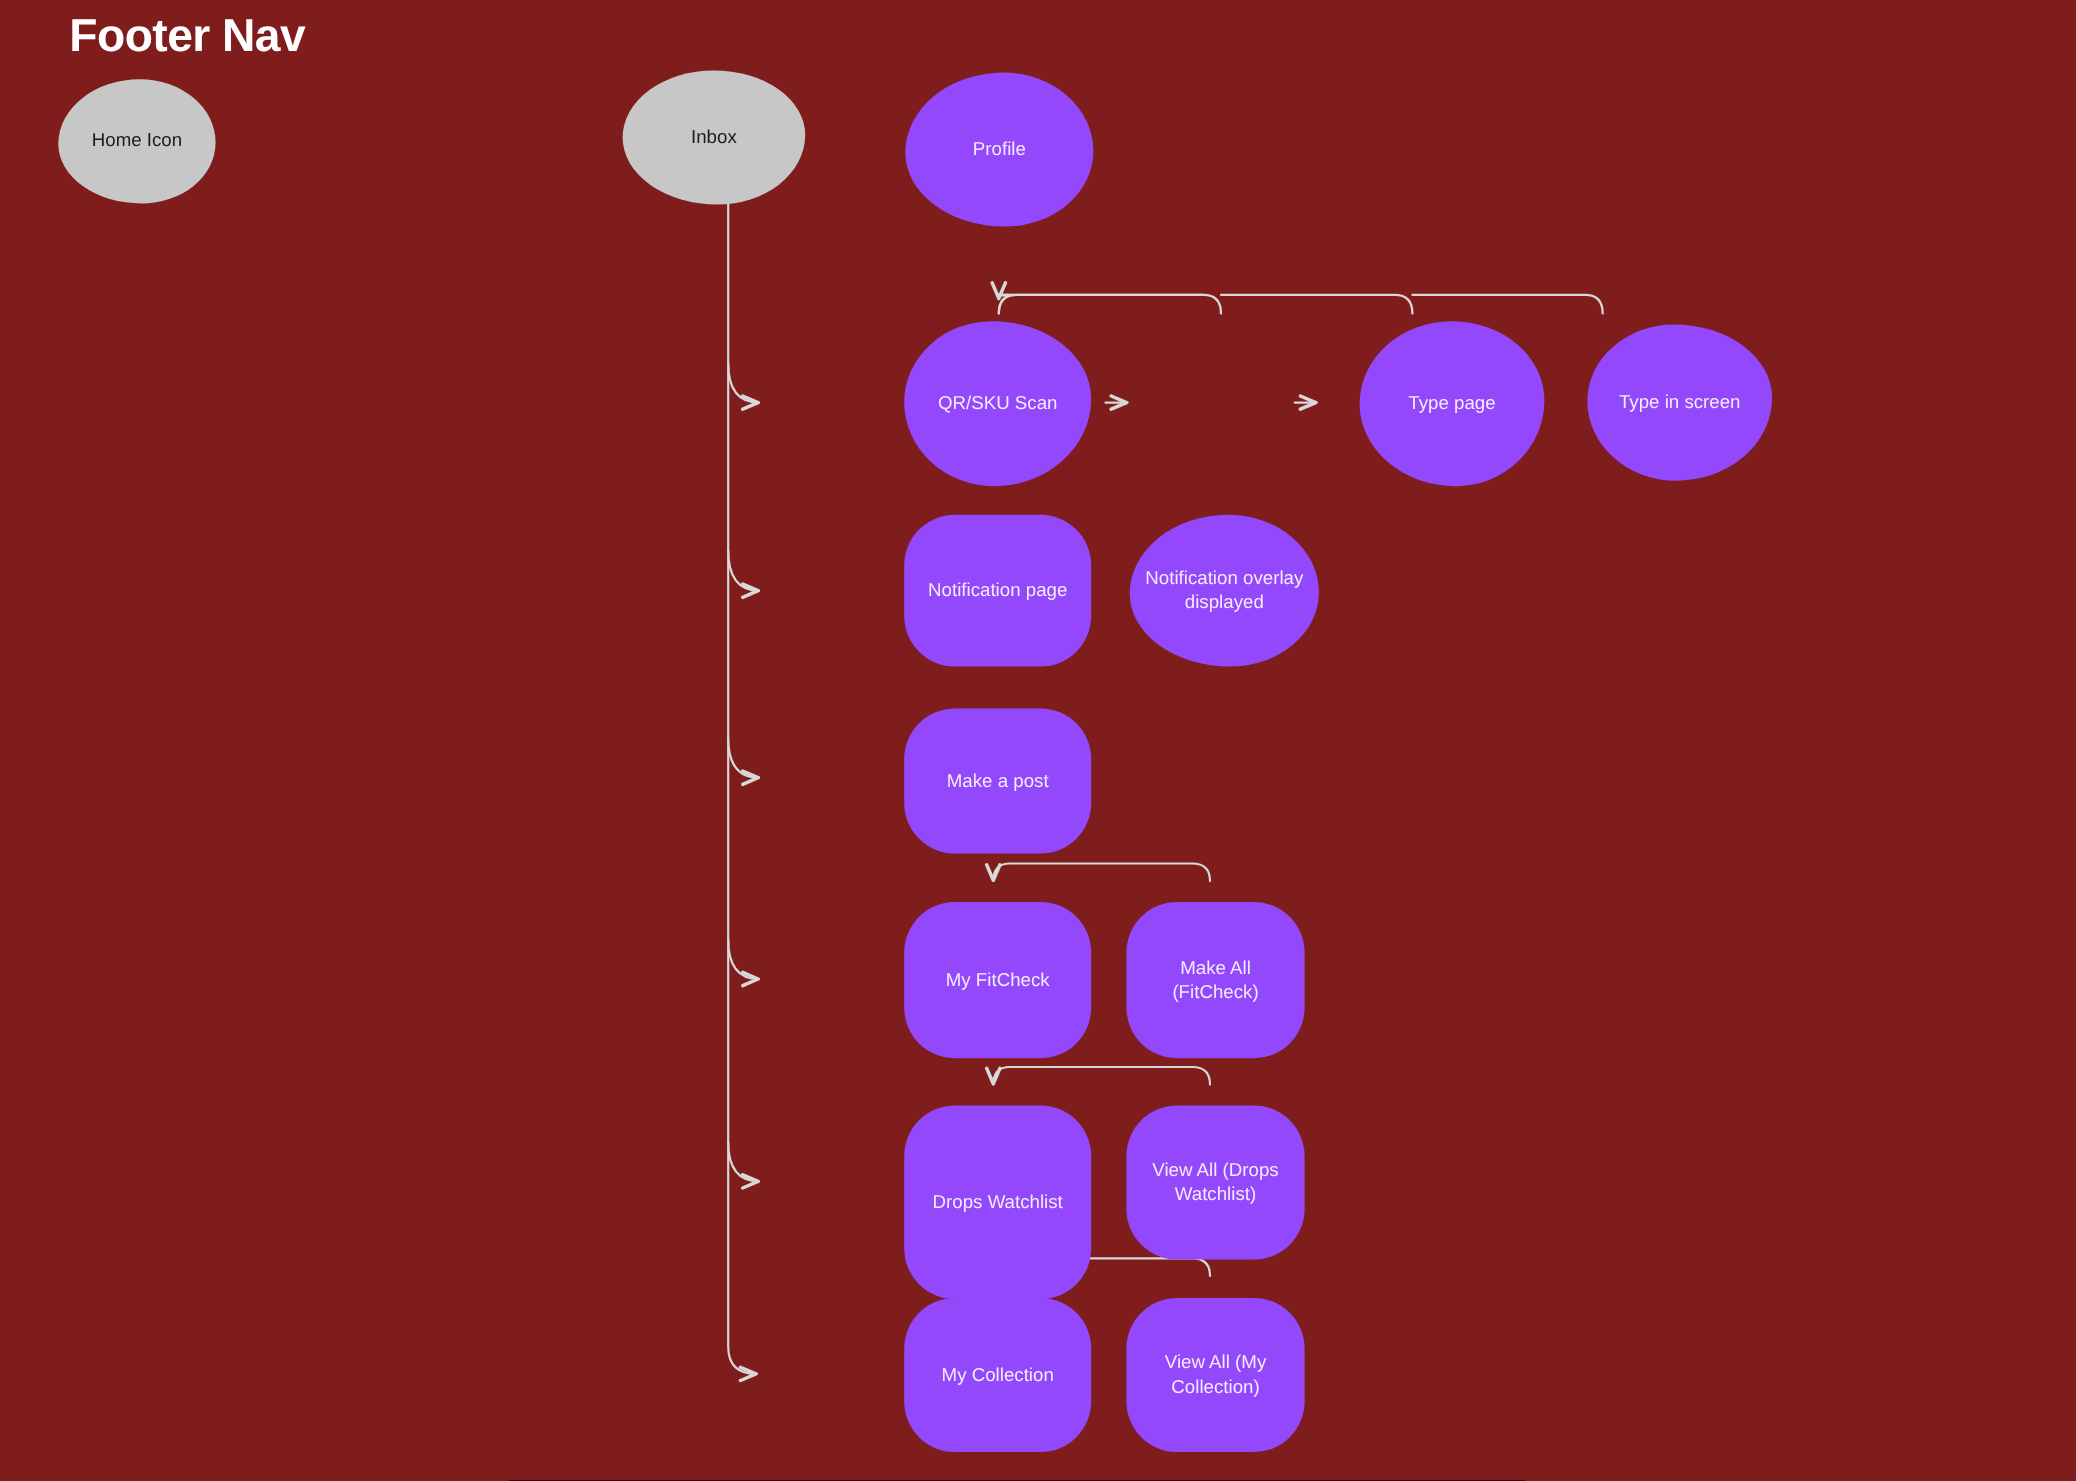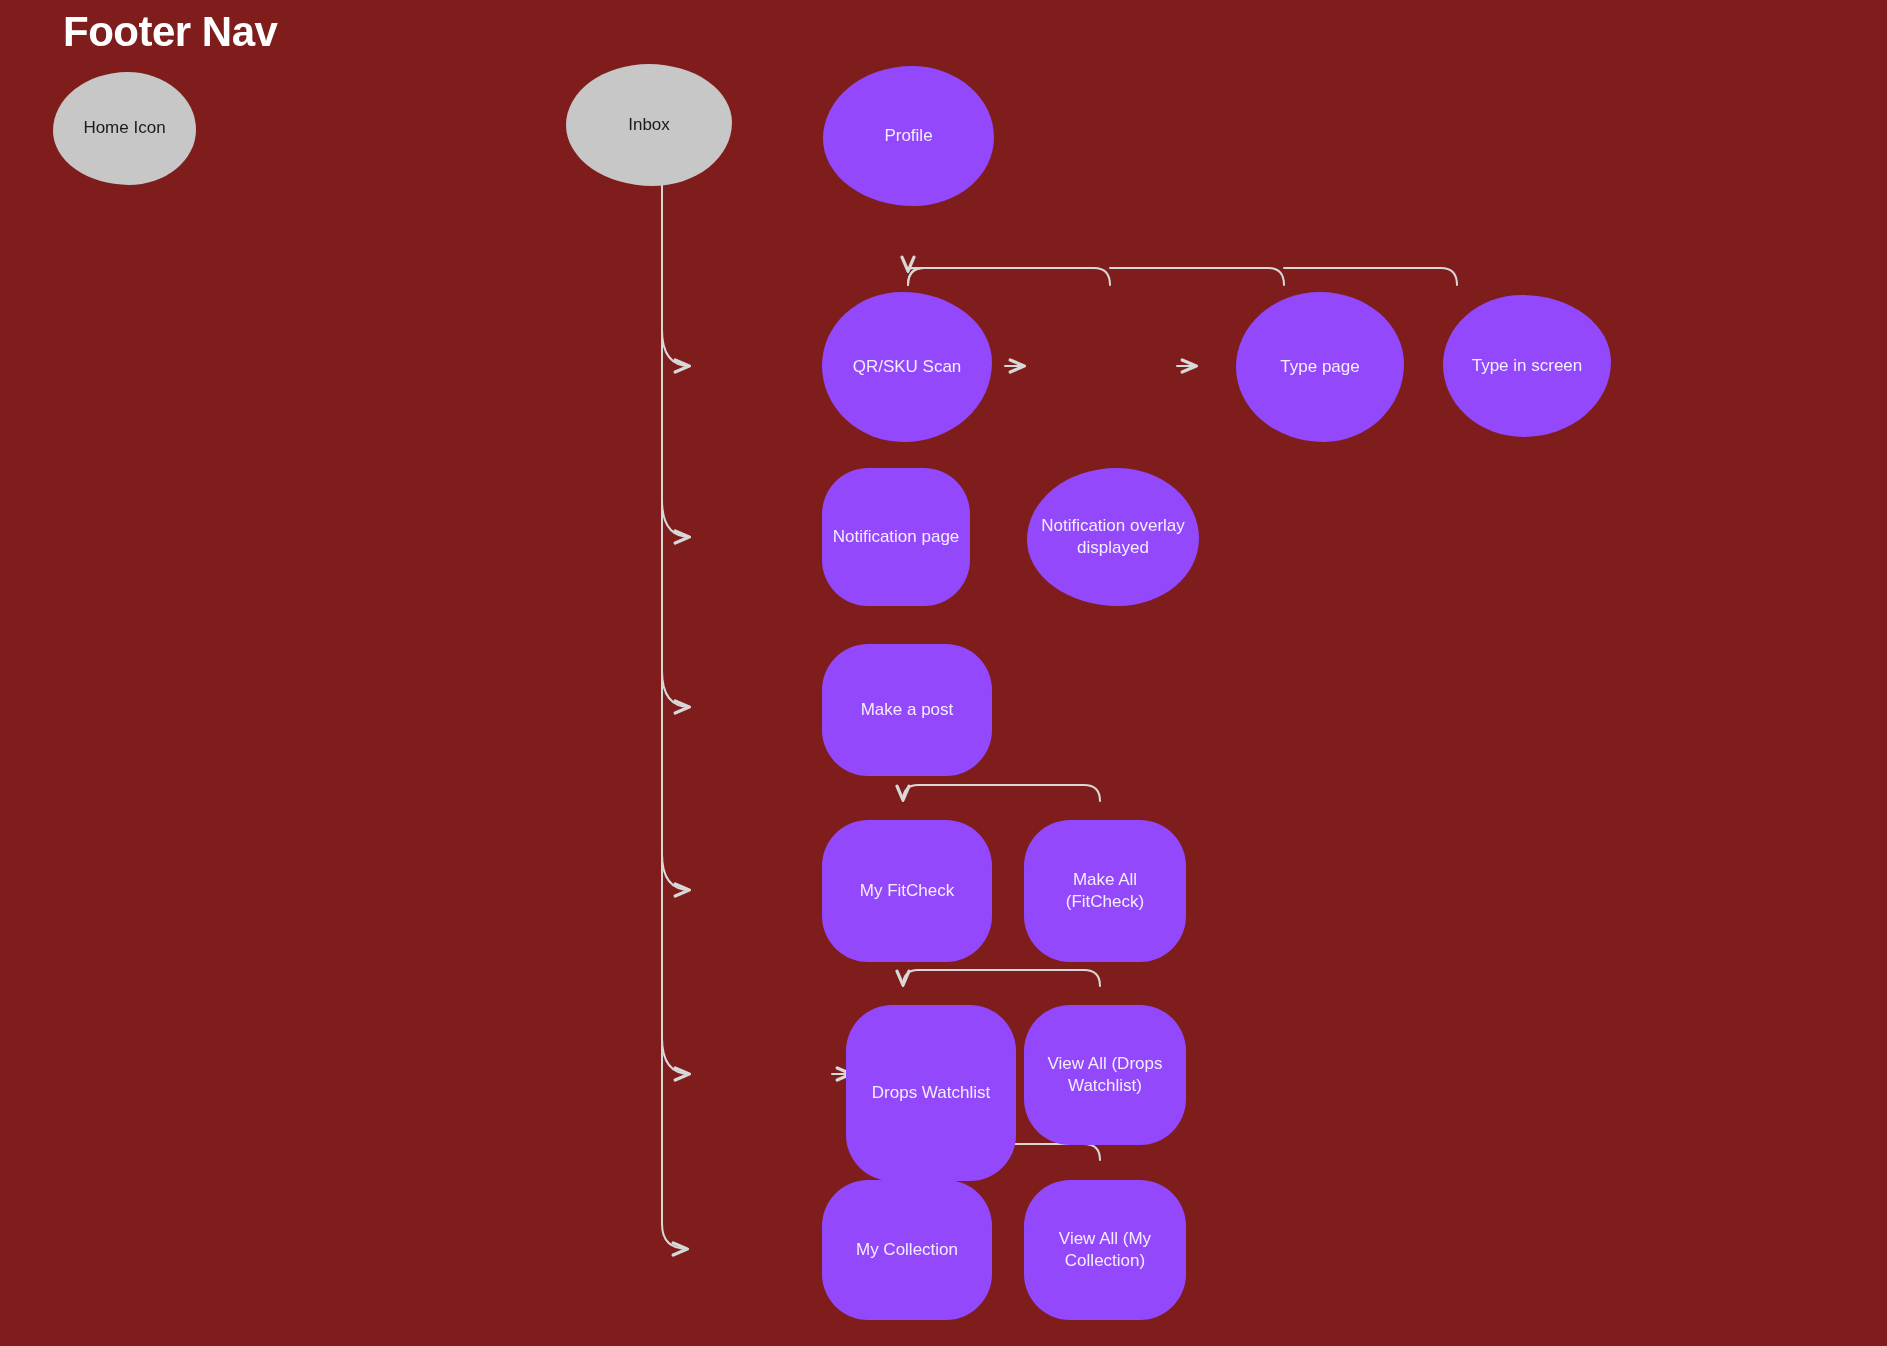--- a/index.html
+++ b/index.html
@@ -134,41 +134,41 @@
 
 
   <div class="node purple blob-c" style="left: 1236px; top: 292px; width: 168px; height: 150px; background: rgb(147, 72, 251); color: rgb(244, 236, 255);">
     <span class="label">Type page</span>
   </div>
 
   <div class="node purple blob-b" style="left: 1443px; top: 295px; width: 168px; height: 142px; background: rgb(147, 72, 251); color: rgb(244, 236, 255);">
     <span class="label">Type in screen</span>
   </div>
 
-  <div class="node purple blob-r" style="left: 822px; top: 468px; width: 148px; height: 138px; background: rgb(147, 72, 251); color: rgb(244, 236, 255);">
+  <div class="node purple blob-r" style="left: 822px; top: 468px; width: 170px; height: 138px; background: rgb(147, 72, 251); color: rgb(244, 236, 255);">
     <span class="label">Notification page</span>
   </div>
 
   <div class="node purple blob-a" style="left: 1027px; top: 468px; width: 172px; height: 138px; background: rgb(147, 72, 251); color: rgb(244, 236, 255); text-align: center;">
     <span class="label">Notification overlay displayed</span>
   </div>
 
   <div class="node purple blob-r" style="left: 822px; top: 644px; width: 170px; height: 132px; background: rgb(147, 72, 251); color: rgb(244, 236, 255);">
     <span class="label">Make a post</span>
   </div>
 
   <div class="node purple blob-r" style="left: 822px; top: 820px; width: 170px; height: 142px; background: rgb(147, 72, 251); color: rgb(244, 236, 255);">
     <span class="label">My FitCheck</span>
   </div>
 
   <div class="node purple blob-r" style="left: 1024px; top: 820px; width: 162px; height: 142px; background: rgb(147, 72, 251); color: rgb(244, 236, 255);">
     <span class="label">Make All (FitCheck)</span>
   </div>
 
-  <div class="node purple blob-r" style="left: 846px; top: 1005px; width: 170px; height: 176px; background: rgb(147, 72, 251); color: rgb(244, 236, 255); justify-content: center;">
+  <div class="node purple blob-r" style="left: 822px; top: 1005px; width: 170px; height: 176px; background: rgb(147, 72, 251); color: rgb(244, 236, 255); justify-content: center;">
     <span class="label">Drops Watchlist</span>
   </div>
 
   <div class="node purple blob-r" style="left: 1024px; top: 1005px; width: 162px; height: 140px; background: rgb(147, 72, 251); color: rgb(244, 236, 255);">
     <span class="label">View All (Drops Watchlist)</span>
   </div>
 
   <div class="node purple blob-r" style="left: 822px; top: 1180px; width: 170px; height: 140px; background: rgb(147, 72, 251); color: rgb(244, 236, 255);">
     <span class="label">My Collection</span>
   </div>

